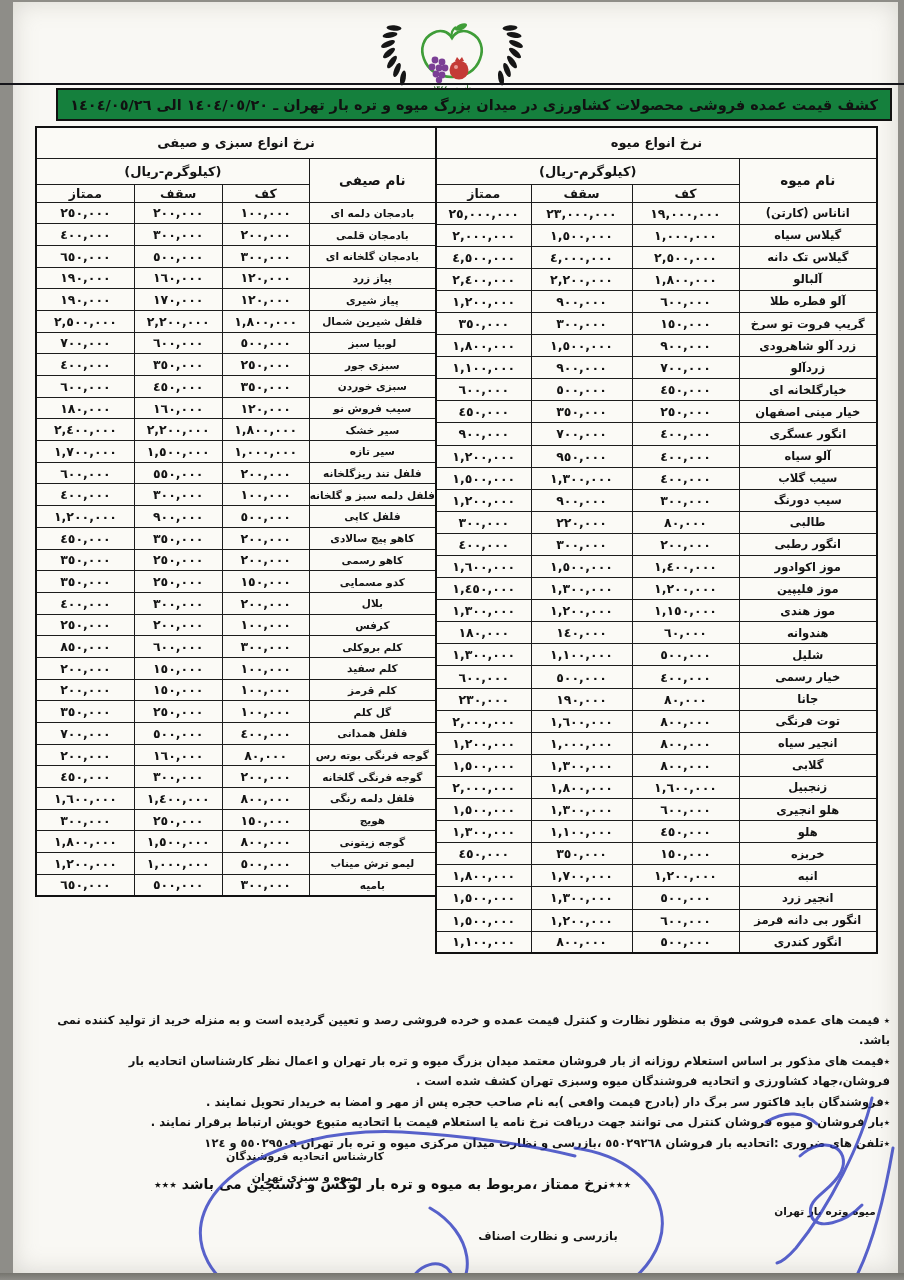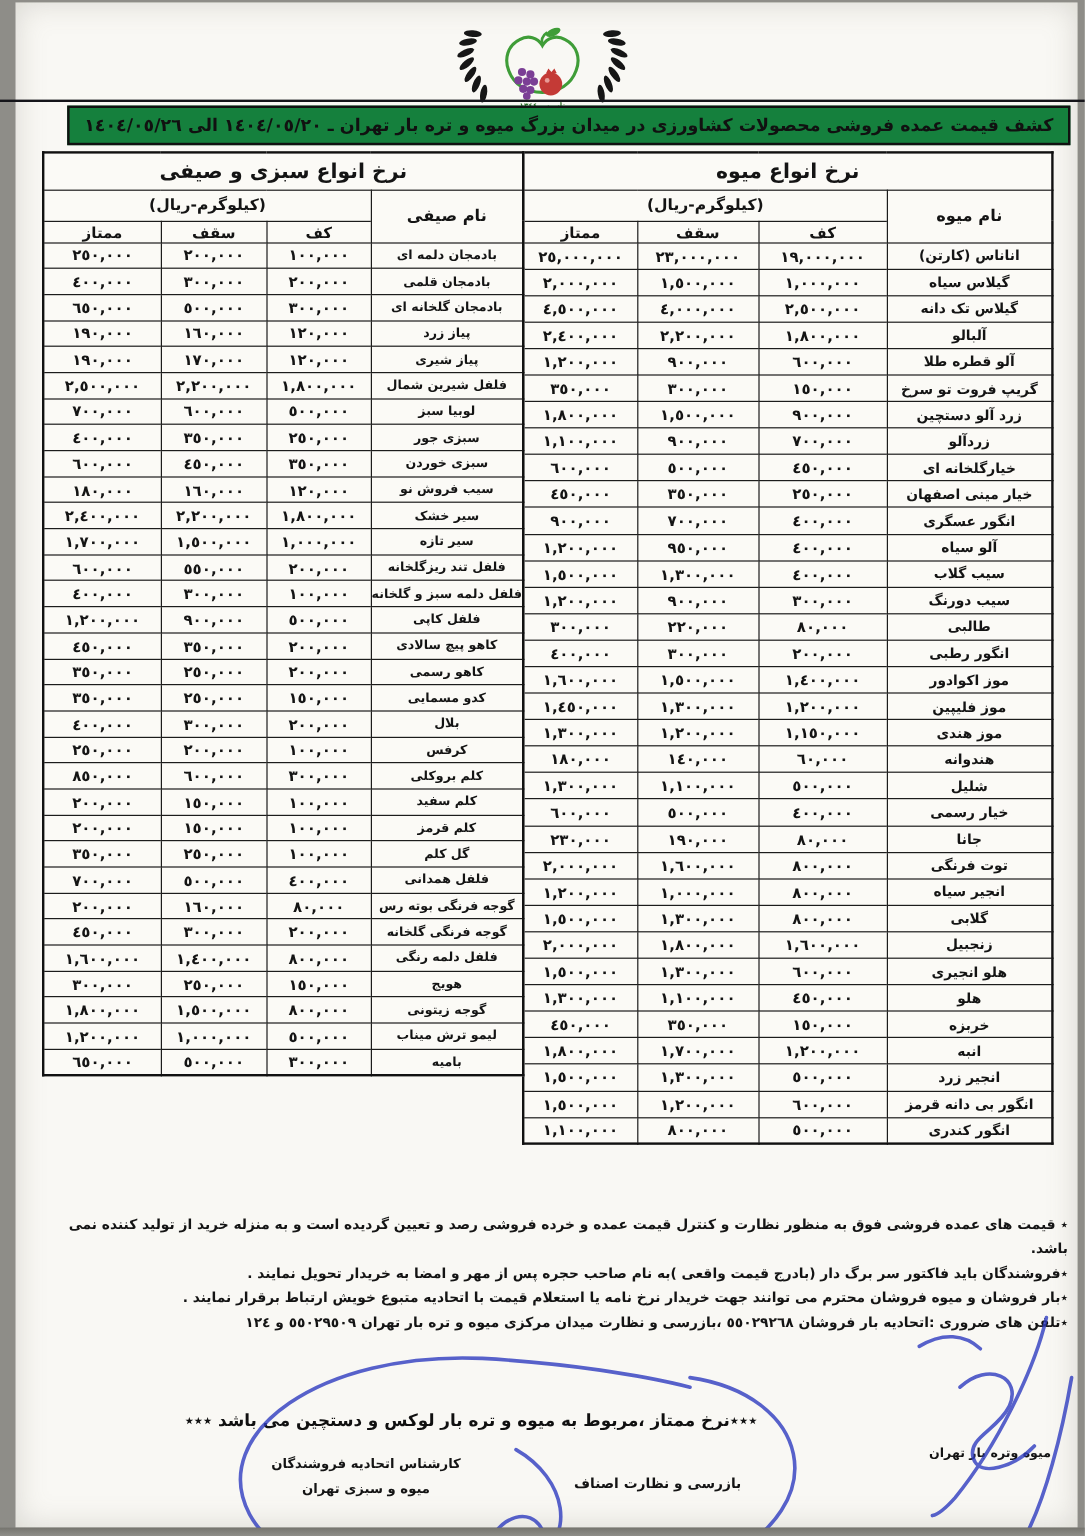--- a/index.html
+++ b/index.html
@@ -33,21 +33,21 @@
   }
   table.ptable {
     border-collapse:collapse; table-layout:fixed; direction:rtl;
     background:#fbfaf6; color:#141414;
   }
   table.ptable th, table.ptable td {
     border:1.6px solid #1c1c1c; font-weight:bold; text-align:center;
     padding:0; vertical-align:middle; overflow:hidden; white-space:nowrap;
   }
   table.ptable { border:2px solid #111; }
-  th.sec   { height:31px; font-size:17px; }
+  th.sec   { height:31px; font-size:13px; }
   th.unit  { height:26px; font-size:13px; }
   th.nhead { font-size:13.5px; }
   th.sub   { height:18px; font-size:12.5px; }
   .fruit tbody td { height:22.1px; }
   .veg   tbody td { height:21.7px; }
   td.num  { font-size:12.5px; letter-spacing:0.3px; }
   td.name { font-size:11.5px; }
   .veg td.name { font-size:10.5px; letter-spacing:-0.2px; }
   .veg { margin-left:0; margin-right:-2px; }
   .notes {
@@ -56,21 +56,21 @@
   }
   .note { font-size:11.5px; font-weight:bold; line-height:1.78; }
   .premium-note {
     position:absolute; top:1176px; left:120px; width:545px;
     text-align:center; font-size:14px; font-weight:bold; color:#101010;
   }
   .sig { position:absolute; text-align:center; color:#141414; font-weight:bold; }
   .sig div { line-height:1.9; }
   .sig-right { top:1202px; left:750px; width:150px; font-size:10.5px; }
   .sig-mid   { top:1226px; left:468px; width:160px; font-size:11.5px; }
-  .sig-left  { top:1210px; left:195px; width:220px; font-size:11px; }
+  .sig-left  { top:1147px; left:195px; width:220px; font-size:11px; }
   .ink {
     position:absolute; top:0; left:0; pointer-events:none;
   }
   .edge-bottom {
     position:absolute; left:0; right:0; bottom:0; height:7px;
     background:linear-gradient(#75746e,#8e8d88);
   }
 </style>
 </head>
 <body>
@@ -195,21 +195,21 @@
         </tr>
 
         <tr>
           <td class="name">گریپ فروت تو سرخ</td>
           <td class="num">١٥٠,٠٠٠</td>
           <td class="num">٣٠٠,٠٠٠</td>
           <td class="num">٣٥٠,٠٠٠</td>
         </tr>
 
         <tr>
-          <td class="name">زرد آلو دستچین</td>
+          <td class="name">زرد آلو شاهرودی</td>
           <td class="num">٩٠٠,٠٠٠</td>
           <td class="num">١,٥٠٠,٠٠٠</td>
           <td class="num">١,٨٠٠,٠٠٠</td>
         </tr>
 
         <tr>
           <td class="name">زردآلو</td>
           <td class="num">٧٠٠,٠٠٠</td>
           <td class="num">٩٠٠,٠٠٠</td>
           <td class="num">١,١٠٠,٠٠٠</td>
@@ -647,25 +647,26 @@
         </tr>
       </tbody>
   </table>
 
 </div>
 
 <div class="notes">
 
     <div class="note">٭ قیمت های عمده فروشی فوق  به منظور نظارت و کنترل قیمت عمده و خرده فروشی رصد و تعیین گردیده است و به منزله خرید از تولید کننده نمی باشد.</div>
 
+    <div class="note">٭قیمت های مذکور بر اساس استعلام روزانه از بار فروشان معتمد میدان بزرگ میوه و تره بار تهران و اعمال نظر کارشناسان اتحادیه بار فروشان،جهاد کشاورزی و اتحادیه فروشندگان میوه وسبزی تهران کشف شده است .</div>
 
 
     <div class="note">٭فروشندگان باید فاکتور سر برگ دار (بادرج قیمت واقعی )به نام صاحب حجره پس از مهر و امضا به خریدار تحویل نمایند .</div>
 
-    <div class="note">٭بار فروشان و میوه فروشان محترم می توانند جهت خریدار نرخ نامه یا استعلام قیمت با اتحادیه متبوع خویش ارتباط برقرار نمایند .</div>
+    <div class="note">٭بار فروشان و میوه فروشان کنترل می توانند جهت دریافت نرخ نامه یا استعلام قیمت با اتحادیه متبوع خویش ارتباط برقرار نمایند .</div>
 
     <div class="note">٭تلفن های ضروری :اتحادیه بار فروشان  ٥٥٠٢٩٢٦٨  ،بازرسی و نظارت میدان مرکزی میوه و تره بار تهران ٥٥٠٢٩٥٠٩  و  ١٢٤</div>
   </div>
 
 <div class="premium-note">٭٭٭نرخ ممتاز ،مربوط به میوه و تره بار لوکس و دستچین می باشد ٭٭٭</div>
 
 <div class="sig sig-right">
   <div>میوه وتره بار تهران</div>
 </div>
 <div class="sig sig-mid">

